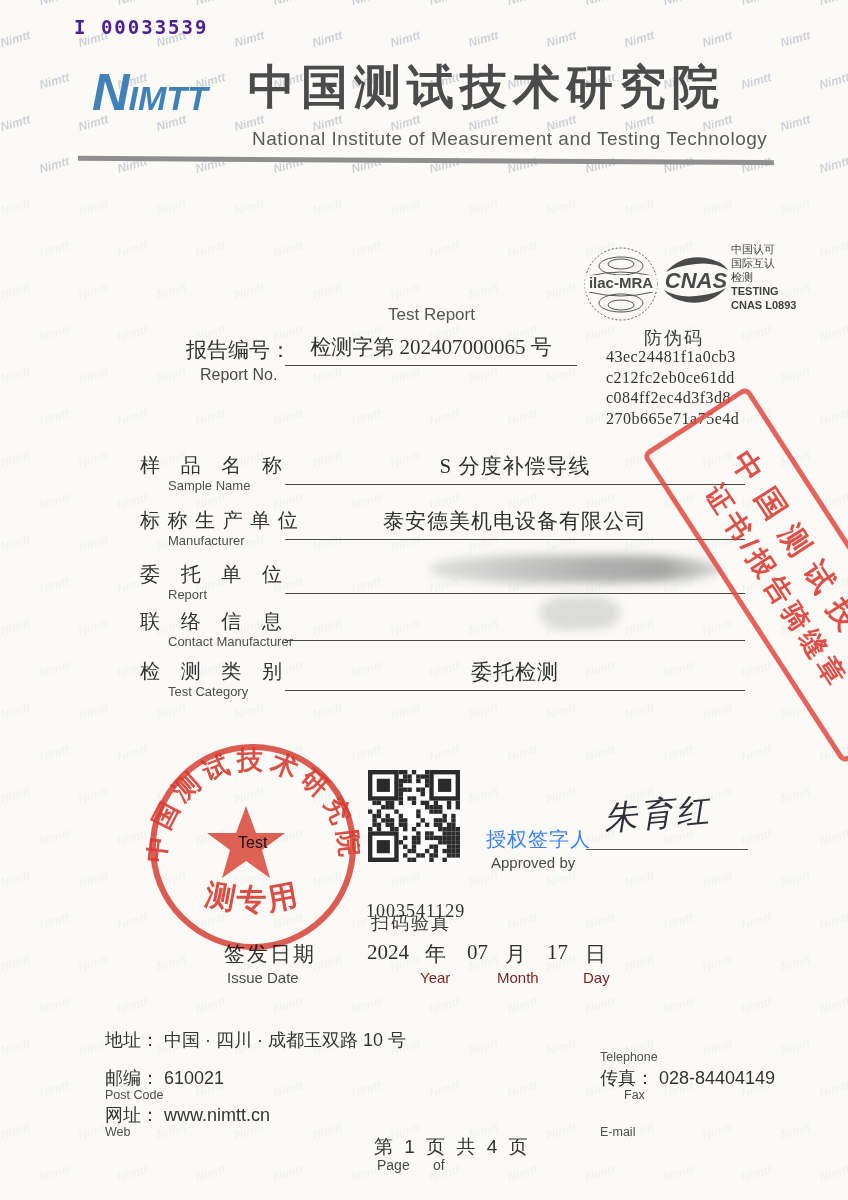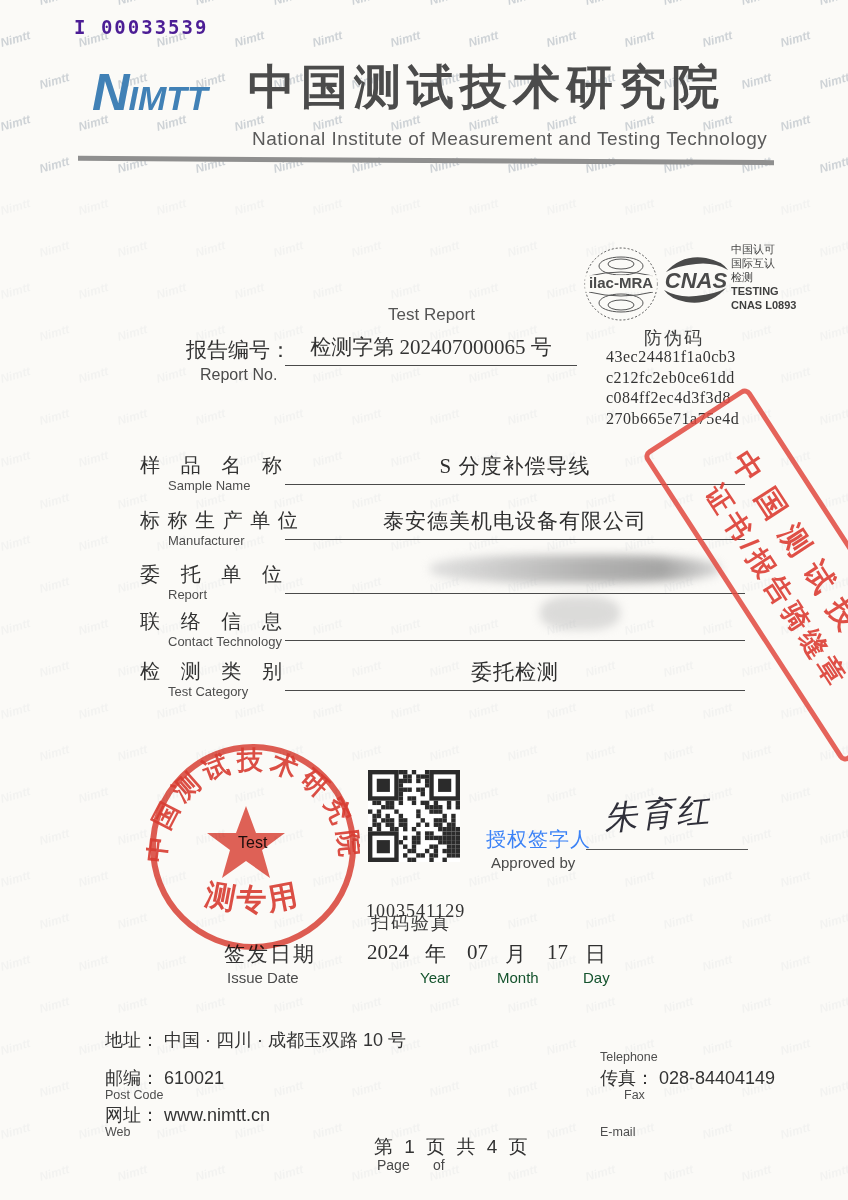--- a/index.html
+++ b/index.html
@@ -59,21 +59,21 @@
   .qr-code{left:366px;top:901px;font-family:"Liberation Serif",serif;font-size:18px;color:#333;letter-spacing:1px;}
   
   .appr-zh{left:486px;top:826px;font-size:20px;color:#3b82f6;letter-spacing:1px;}
   .appr-en{left:491px;top:854px;font-size:15px;color:#4a4a4a;}
   .sign-line{left:586px;top:849px;width:162px;border-bottom:1.5px solid #555;}
   .signature{left:604px;top:792px;font-family:"DejaVu Serif",serif;font-style:italic;font-size:33px;color:#30303a;transform:rotate(-5deg);letter-spacing:3px;}
   
   .date-zh{left:224px;top:940px;font-size:21px;color:#333;letter-spacing:2px;}
   .date-en{left:227px;top:969px;font-size:15px;color:#4a4a4a;}
   .dt{font-family:"Liberation Serif",serif;font-size:21px;color:#2f2f2f;top:940px;}
-  .dl{font-size:15px;color:#14532d;top:969px;}
+  .dl{font-size:15px;color:#7f1d1d;top:969px;}
   
   .ft-zh{font-size:18px;color:#333;white-space:nowrap;}
   .ft-en{font-size:12.5px;color:#4e4e4e;white-space:nowrap;}
   .pg-zh{left:374px;top:1134px;font-size:19px;color:#333;letter-spacing:3px;}
   .pg-en1{left:377px;top:1157px;font-size:14px;color:#4a4a4a;}
   .pg-en2{left:433px;top:1157px;font-size:14px;color:#4a4a4a;}
   svg text{font-family:"Liberation Sans",sans-serif;}
 </style>
 </head>
 <body>
@@ -465,21 +465,21 @@
       <span class="val">泰安德美机电设备有限公司</span>
     </div>
     <div class="frow" style="top:113px">
       <span class="lzh">委   托   单   位</span>
       <span class="len">Report</span>
       <span class="val"></span>
       <span class="smudge" style="left:290px;top:-6px;width:290px;height:28px;background:linear-gradient(90deg,#d8d8d8,#9a9a9a 55%,#8a8a8a 80%,#cfcfcf);opacity:.75;"></span>
     </div>
     <div class="frow" style="top:160px">
       <span class="lzh">联   络   信   息</span>
-      <span class="len">Contact Technology</span>
+      <span class="len">Contact Manufacturer</span>
       <span class="val"></span>
       <span class="smudge" style="left:400px;top:-12px;width:80px;height:34px;background:#bdbdbd;opacity:.5;"></span>
     </div>
     <div class="frow" style="top:210px">
       <span class="lzh">检   测   类   别</span>
       <span class="len">Test Category</span>
       <span class="val">委托检测</span>
     </div>
   </div>
 

